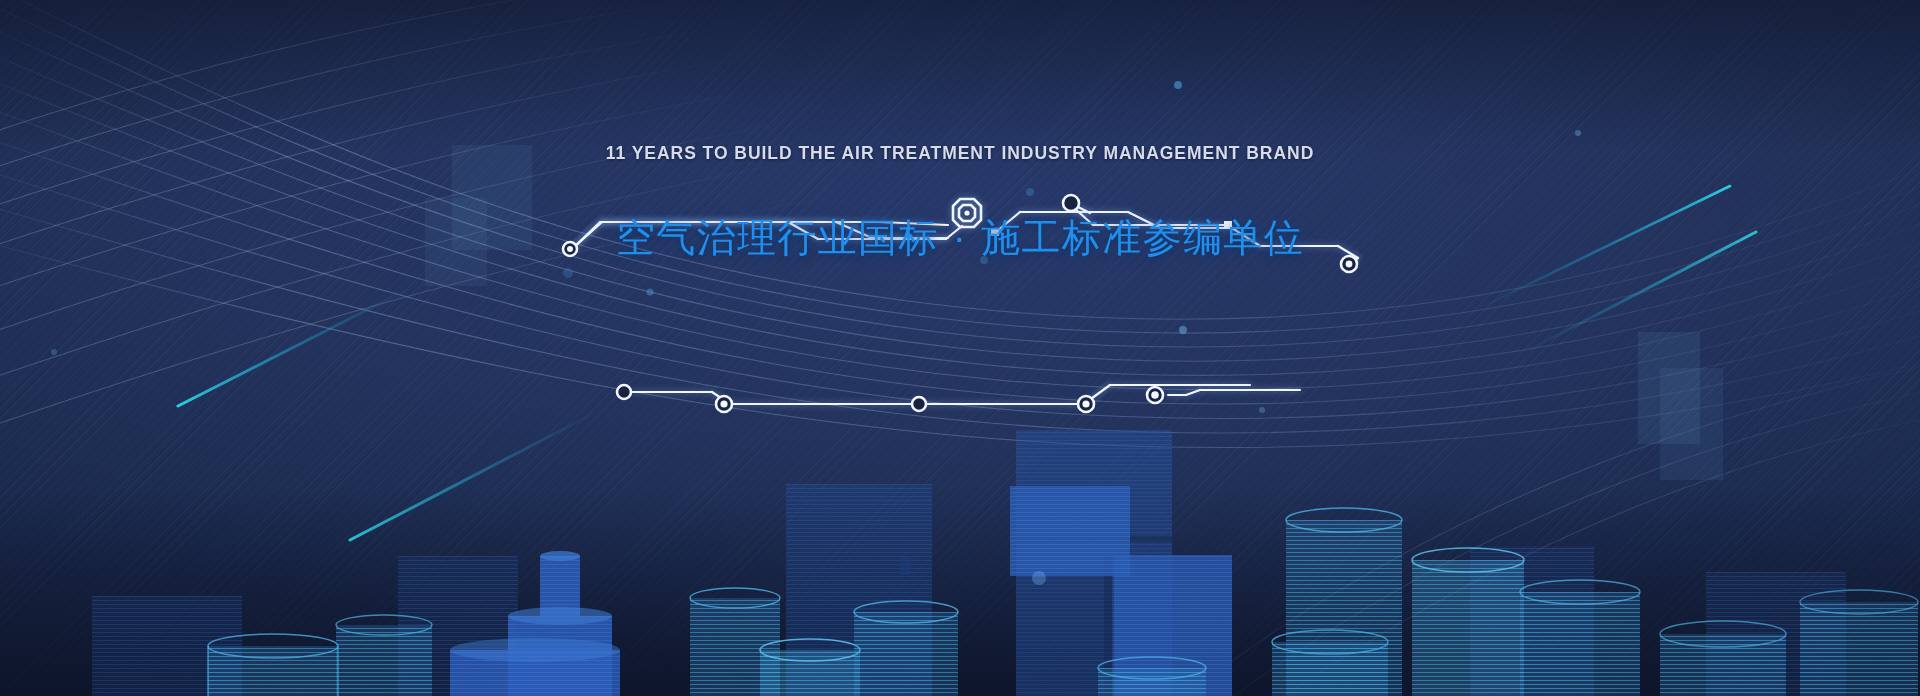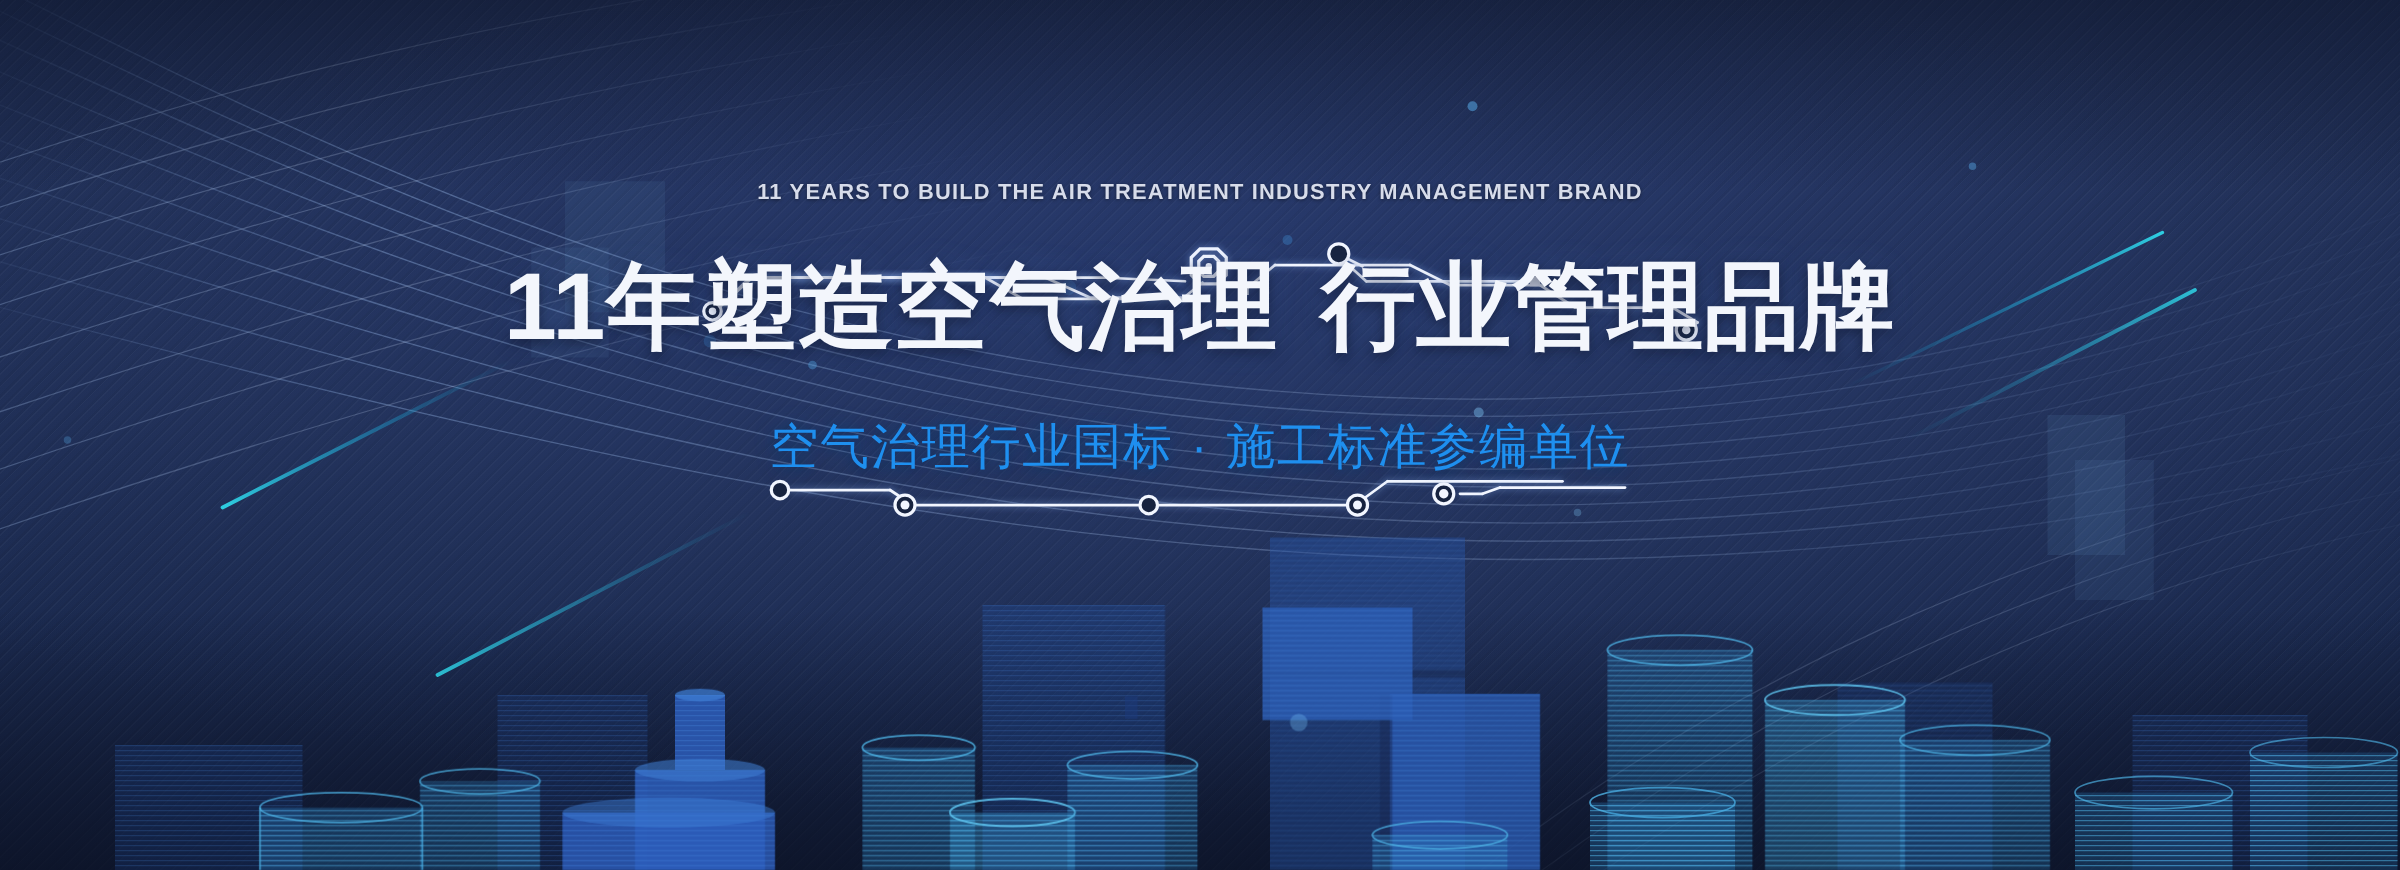--- a/index.html
+++ b/index.html
@@ -381,22 +381,19 @@
     <circle class="ring" cx="919" cy="404" r="7"></circle>
     <circle class="ring" cx="1086" cy="404" r="8"></circle>
     <circle class="core" cx="1086" cy="404" r="3.6"></circle>
     <circle class="ring" cx="1155" cy="395" r="8"></circle>
     <circle class="core" cx="1155" cy="395" r="3.8"></circle>
   </svg>
 
   <div class="content">
     <div class="eyebrow">11 YEARS TO BUILD THE AIR TREATMENT INDUSTRY MANAGEMENT BRAND</div>
 
-    <div class="headline">
-      <span>11年塑造空气治理</span><span class="gap"></span><span>行业管理品牌</span>
-    </div>
 
     <div class="subtitle">
       <span>空气治理行业国标</span><span class="dot">·</span><span>施工标准参编单位</span>
     </div>
   </div>
 
 </div>
 
 </body></html>

